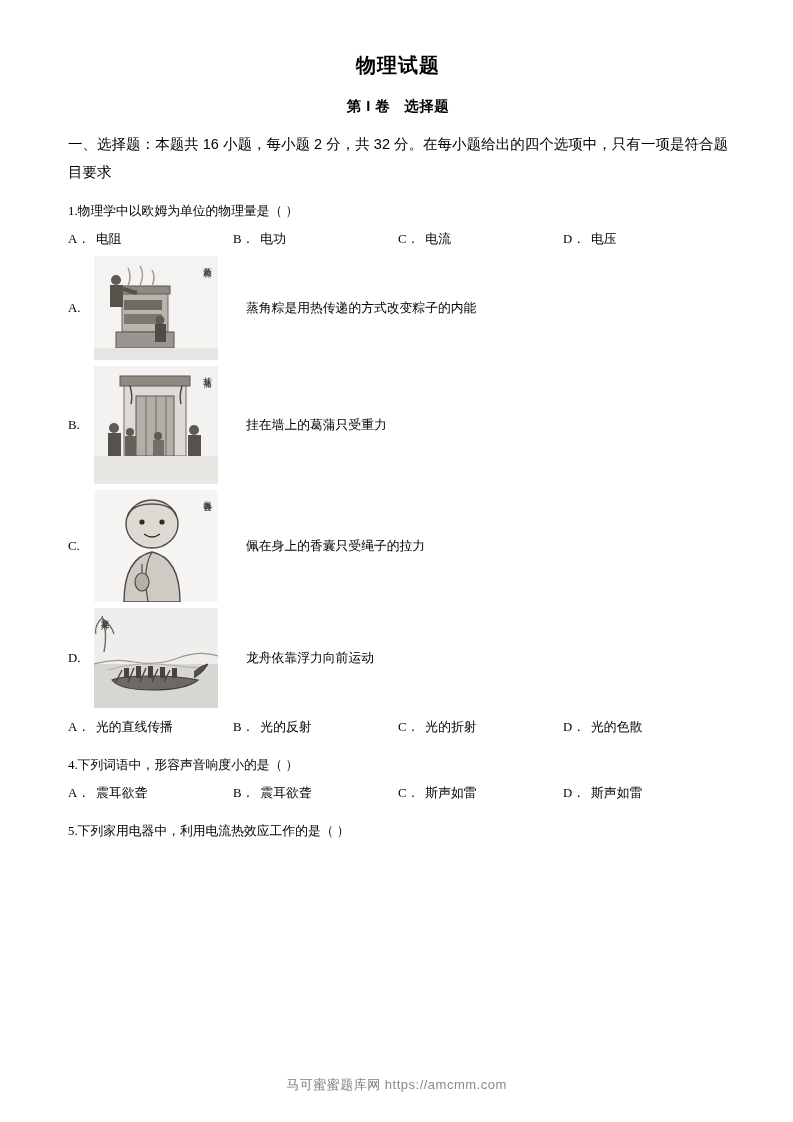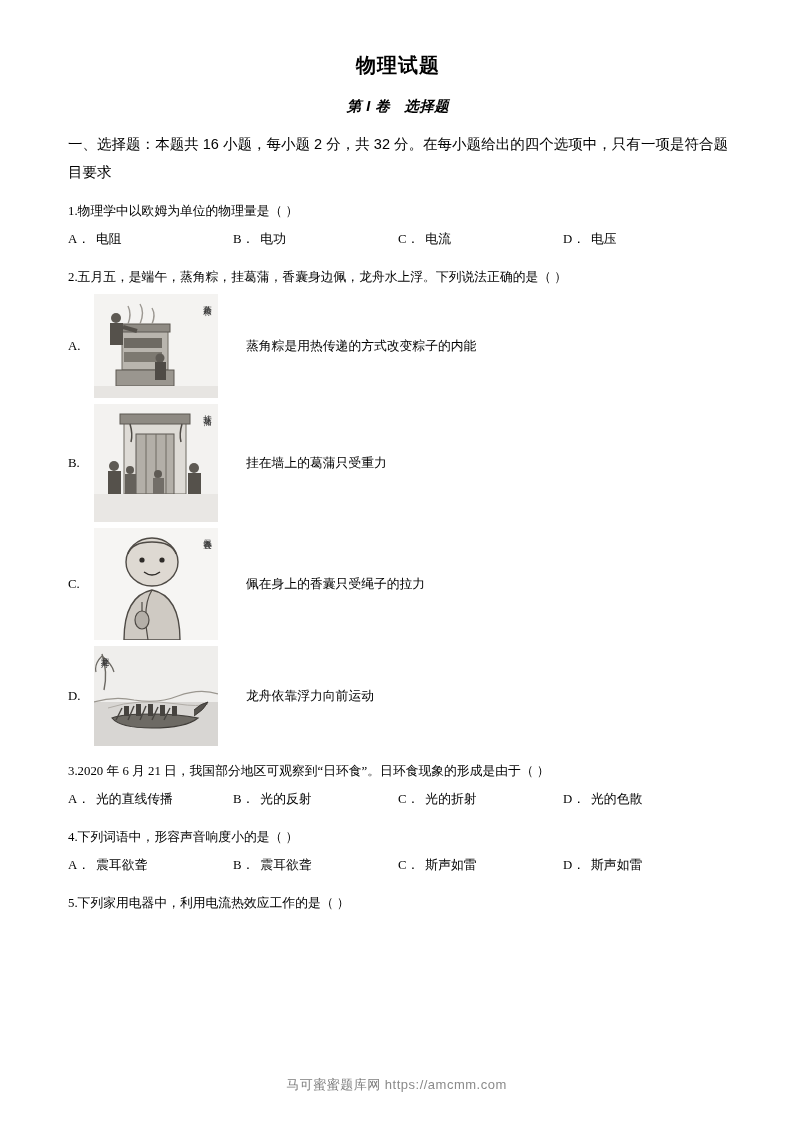--- a/index.html
+++ b/index.html
@@ -37,21 +37,20 @@
     margin: 0 0 18px 0;
     font-family: "Liberation Sans", "DejaVu Sans", sans-serif;
   }
   .section-title {
     text-align: center;
     font-size: 14.5px;
     font-weight: bold;
     margin: 0 0 14px 0;
     font-family: "Liberation Sans", "DejaVu Sans", sans-serif;
     letter-spacing: 0.5px;
-    font-style: italic;
   }
   .section-title .gap { display:inline-block; width: 14px; }
   .instr {
     font-size: 14.5px;
     font-weight: normal;
     line-height: 28px;
     margin: 0 0 8px 0;
     font-family: "Liberation Sans", "DejaVu Sans", sans-serif;
     text-align: justify;
   }
@@ -156,21 +155,20 @@
         <span class="lbl">B．</span><span>电功</span>
       </div>
       <div class="opt">
         <span class="lbl">C．</span><span>电流</span>
       </div>
       <div class="opt">
         <span class="lbl">D．</span><span>电压</span>
       </div>
     </div>
 
-    <div class="q-stem">2.五月五，是端午，蒸角粽，挂葛蒲，香囊身边佩，龙舟水上浮。下列说法正确的是（          ）</div>
 
     <div class="pic-opt">
       <div class="plabel">A.</div>
       <div class="pic-frame h1">
         <div class="ill">
           <svg viewBox="0 0 124 104" preserveAspectRatio="none">
             <rect x="0" y="0" width="124" height="104" fill="#f4f3f1"></rect>
             <rect x="28" y="36" width="46" height="40" fill="#b9b5ae" stroke="#6f6a63" stroke-width="1"></rect>
             <rect x="26" y="30" width="50" height="8" fill="#8e8a83" stroke="#5d5952" stroke-width="1"></rect>
             <rect x="30" y="44" width="38" height="10" fill="#6e6a63"></rect>
@@ -272,21 +270,20 @@
             <path d="M8 8 q6 18 2 36" stroke="#6b6862" stroke-width="1.4" fill="none"></path>
             <path d="M8 10 q-8 8 -6 16" stroke="#6b6862" stroke-width="1.2" fill="none"></path>
             <path d="M8 10 q10 8 12 16" stroke="#6b6862" stroke-width="1.2" fill="none"></path>
           </svg>
         </div>
         <div class="pic-vtext left">赛龙舟</div>
       </div>
       <div class="pic-caption">龙舟依靠浮力向前运动</div>
     </div>
 
-    <div class="q-stem">3.2020 年 6 月 21 日，我国部分地区可观察到“日环食”。日环食现象的形成是由于（          ）</div>
     <div class="opt-row">
       <div class="opt">
         <span class="lbl">A．</span><span>光的直线传播</span>
       </div>
       <div class="opt">
         <span class="lbl">B．</span><span>光的反射</span>
       </div>
       <div class="opt">
         <span class="lbl">C．</span><span>光的折射</span>
       </div>

